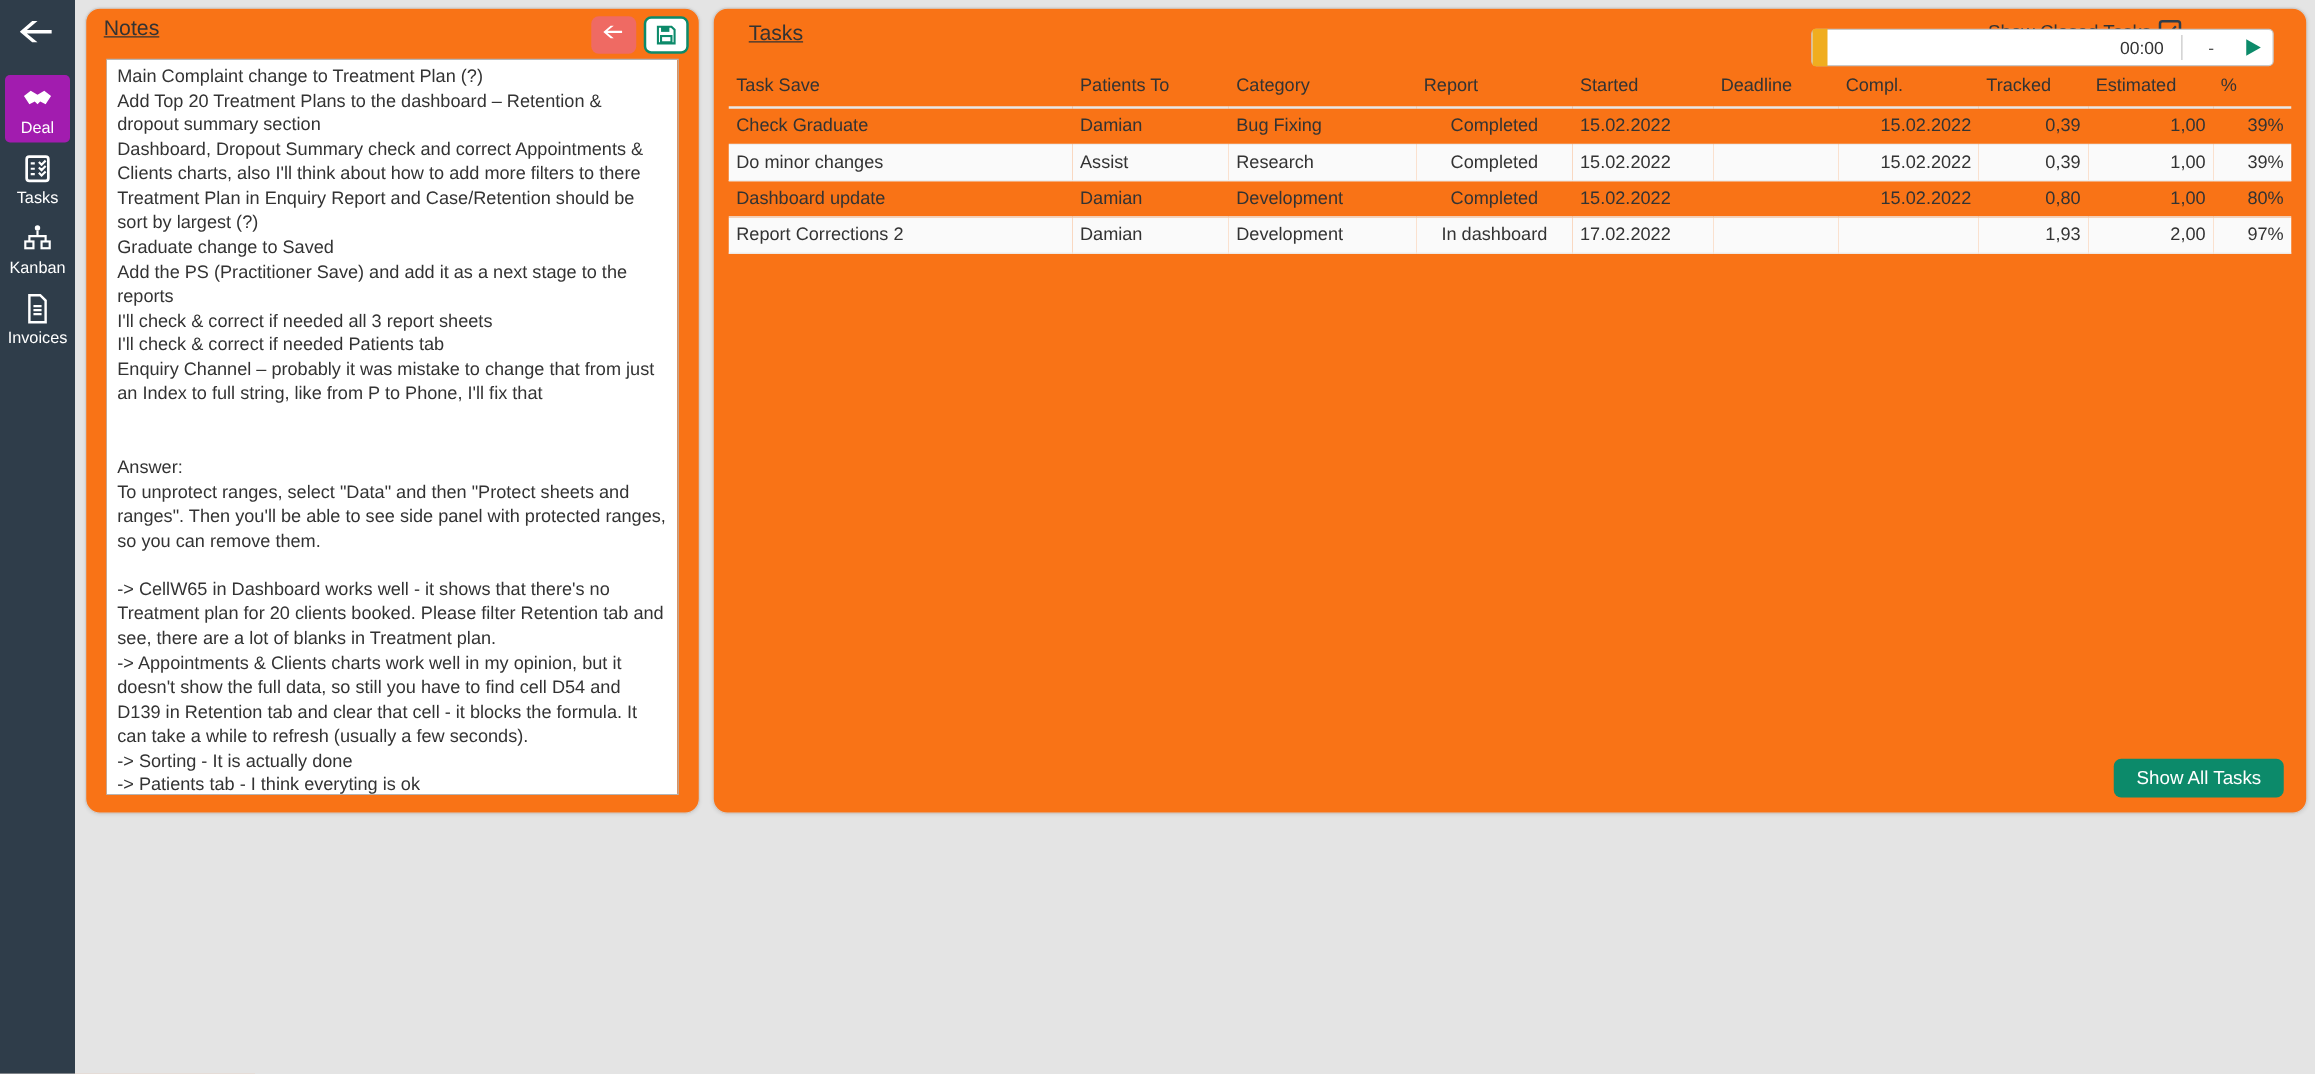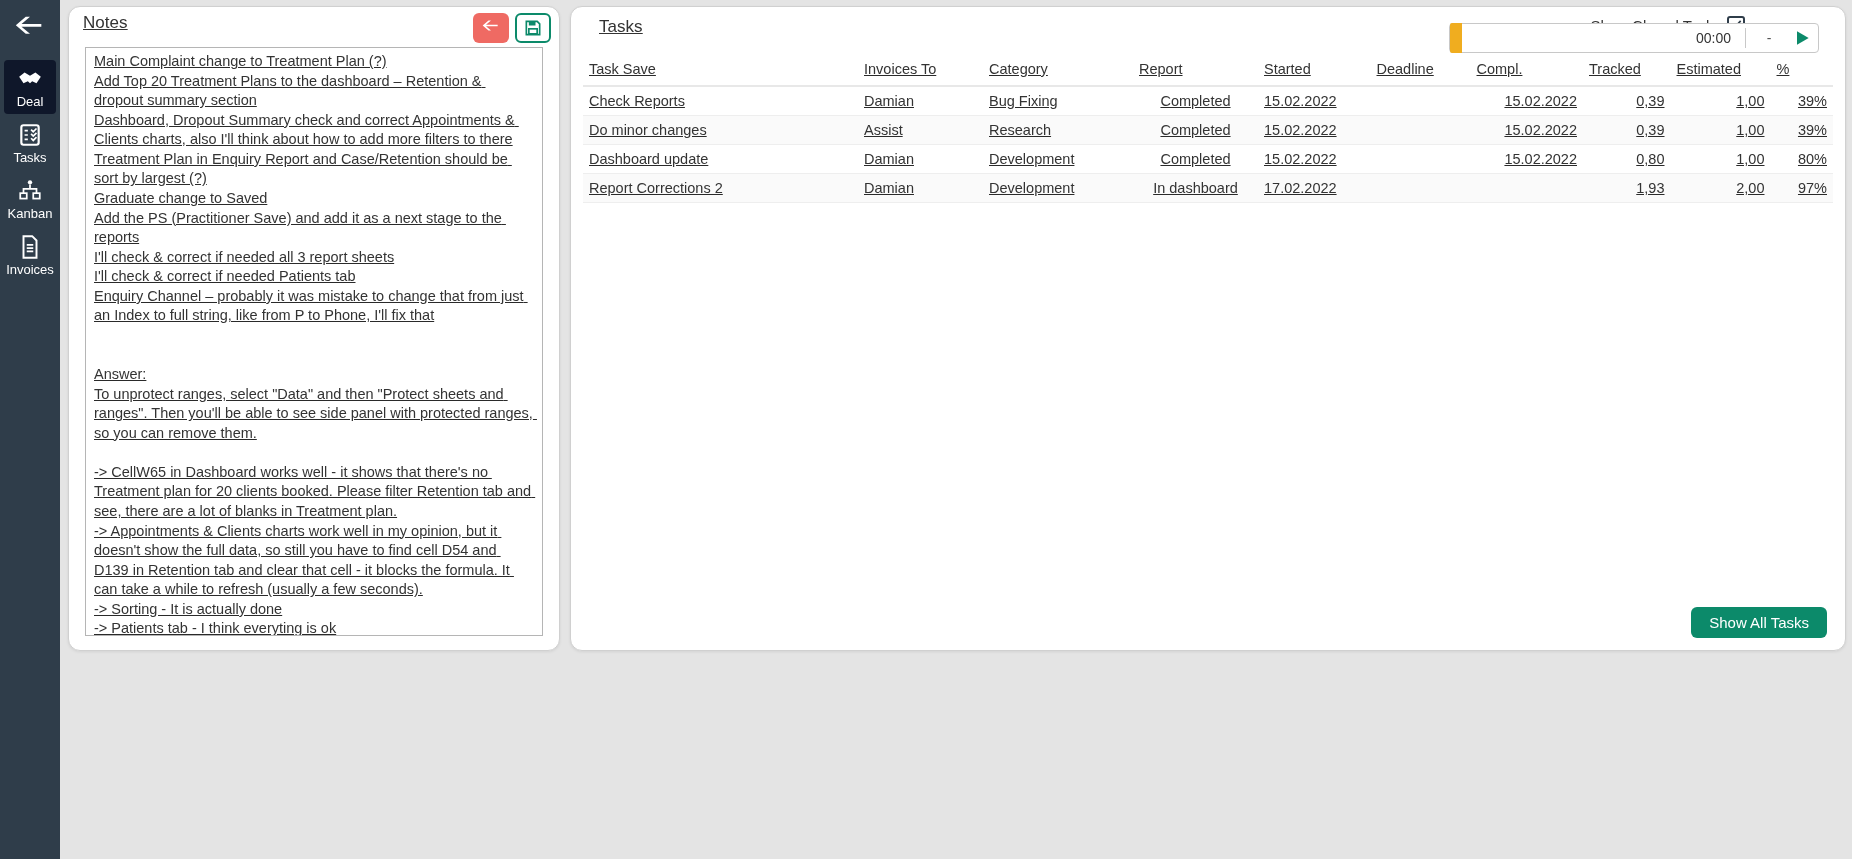--- a/index.html
+++ b/index.html
@@ -4,26 +4,26 @@
 <style>
   * { margin:0; padding:0; box-sizing:border-box; }
   html,body { width:100%; height:100%; font-family:"Segoe UI",Tahoma,sans-serif; font-size:14px; background:#e4e4e4; color:#2a2a2a; }
   body { display:flex; }
 
   
   .sidebar { width:60px; background:#2f3d4a; display:flex; flex-direction:column; align-items:center; padding-top:4px; flex:none; }
   .side-btn { width:52px; height:54px; display:flex; flex-direction:column; align-items:center; justify-content:center; color:#fff; font-size:12px; border-radius:4px; margin-bottom:2px; cursor:pointer; }
   .side-btn svg { width:26px; height:26px; }
   .side-btn.back svg { width:34px; height:34px; }
-  .side-btn.active { background:#0f172a; }
+  .side-btn.active { background:#a21caf; }
   .side-btn .lbl { margin-top:2px; font-size:13px; }
 
   
   .main { flex:1; padding:6px 6px 6px 8px; display:flex; gap:10px; align-items:flex-start; }
-  .panel { background:#ffffff; border:1px solid #d0d0d0; border-radius:12px; box-shadow:0 1px 3px rgba(0,0,0,.08);text-decoration:underline; }
+  .panel { background:#f97316; border:1px solid #d0d0d0; border-radius:12px; box-shadow:0 1px 3px rgba(0,0,0,.08); }
   .panel-title { font-size:17px; color:#333; padding:6px 14px 2px 14px; text-decoration:underline; }
 
   
   .notes-panel { width:492px; height:645px; position:relative; display:flex; flex-direction:column; }
   .notes-head { display:flex; justify-content:space-between; align-items:flex-start; padding-right:8px; }
   .notes-actions { display:flex; gap:6px; padding-top:6px; }
   .icon-btn { width:36px; height:30px; border-radius:6px; display:flex; align-items:center; justify-content:center; cursor:pointer; }
   .icon-btn.red { background:#ef6a63; }
   .icon-btn.green { background:#fff; border:2px solid #0c8a6a; }
   .icon-btn svg { width:20px; height:20px; }
@@ -154,34 +154,34 @@
         <svg viewBox="0 0 24 24">
             <path d="M6 4l14 8-14 8z" fill="#0c8a6a"></path>
           </svg>
       </div>
     </div>
 
     <table class="tasks">
       <thead>
         <tr>
           <th style="width:22%">Task Save</th>
-          <th style="width:10%">Invoices To</th>
+          <th style="width:10%">Patients To</th>
           <th style="width:12%">Category</th>
           <th style="width:10%" class="num-c">Report</th>
           <th style="width:9%">Started</th>
           <th style="width:8%">Deadline</th>
           <th style="width:9%" class="num-r">Compl.</th>
           <th style="width:7%" class="num-r">Tracked</th>
           <th style="width:8%" class="num-r">Estimated</th>
           <th style="width:5%" class="num-r">%</th>
         </tr>
       </thead>
       <tbody id="tasks-body">
           <tr>
-            <td>Check Reports</td>
+            <td>Check Graduate</td>
             <td>Damian</td>
             <td>Bug Fixing</td>
             <td class="num-c">Completed</td>
             <td>15.02.2022</td>
             <td></td>
             <td class="num-r">15.02.2022</td>
             <td class="num-r">0,39</td>
             <td class="num-r">1,00</td>
             <td class="num-r">39%</td>
           </tr>

